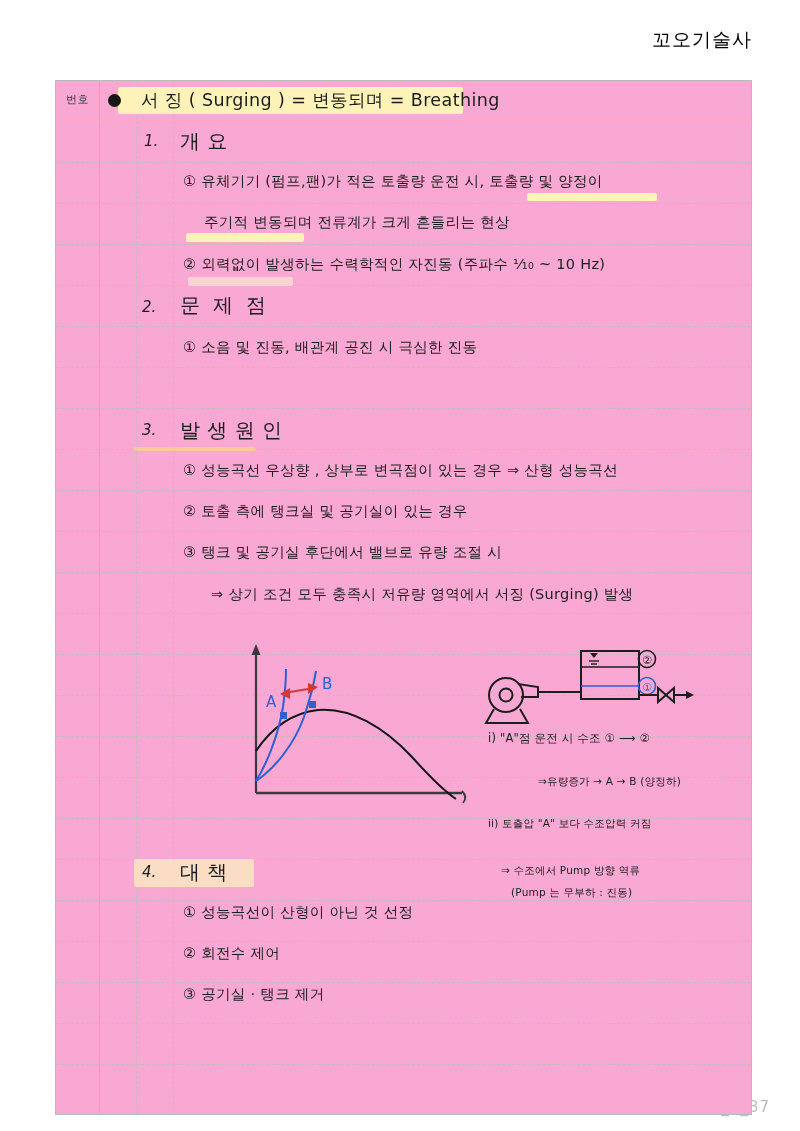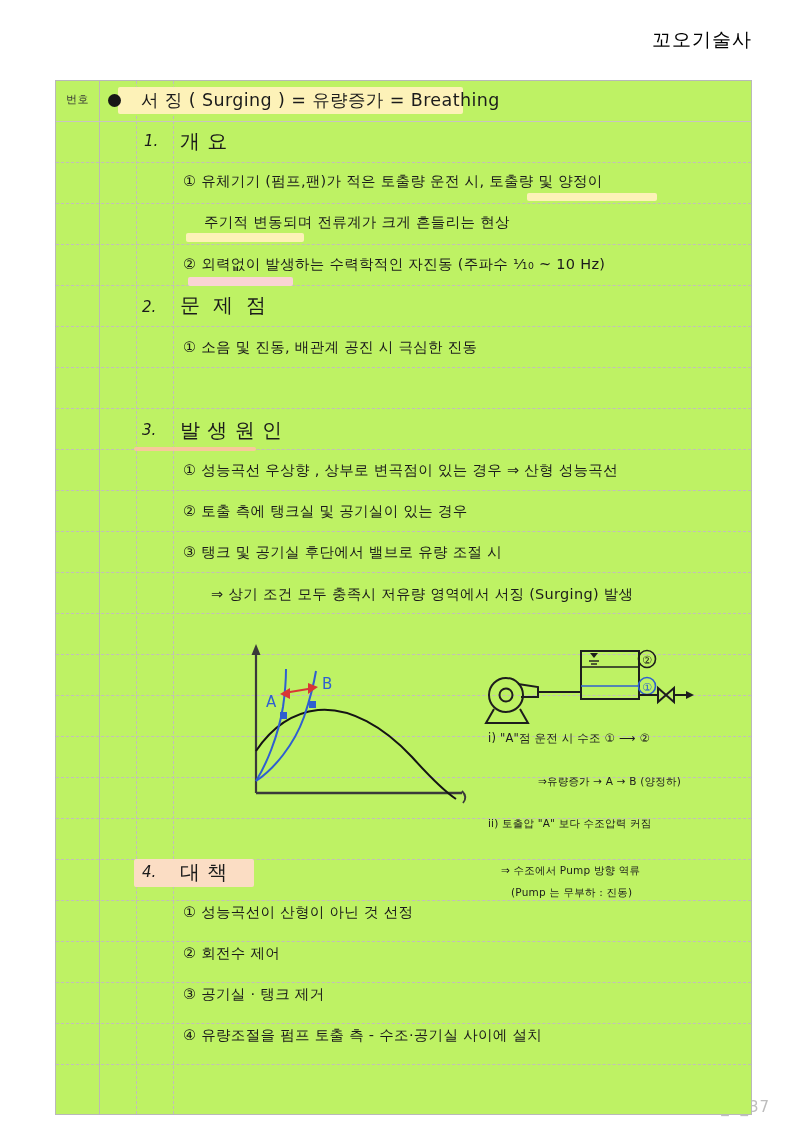--- a/index.html
+++ b/index.html
@@ -29,21 +29,21 @@
 
   
   #sheet {
     position: absolute;
     left: 55px;
     top: 80px;
     width: 697px;
     height: 1035px;
     border: 1px solid #b9b9b9;
     box-sizing: border-box;
-    background: #bef264;
+    background: #f9a8d4;
   }
 
   
   .hline {
     position: absolute;
     left: 0;
     width: 100%;
     height: 0;
     border-top: 1px dashed #c3bdbb;
   }
@@ -151,21 +151,21 @@
 
   <div class="hl hl-yellow" style="left:62px;  top:6px;   width:345px; height:27px;"></div>
   <div class="hl hl-yellow" style="left:471px; top:112px; width:130px; height:8px;"></div>
   <div class="hl hl-yellow" style="left:130px; top:152px; width:118px; height:9px;"></div>
   <div class="hl hl-pink" style="left:132px; top:196px; width:105px; height:9px;"></div>
   <div class="hl hl-peach" style="left:78px;  top:778px; width:120px; height:28px;"></div>
   <div class="ul-orange" style="left:78px;  top:366px; width:122px;"></div>
 
   <div class="cell hdr-no" style="left:10px; top:13px;">번호</div>
   <div class="bullet" style="left:52px; top:13px;"></div>
-  <div class="cell t-title" style="left:85px; top:11px;">서 징 ( Surging )   = 유량증가 = Breathing</div>
+  <div class="cell t-title" style="left:85px; top:11px;">서 징 ( Surging )   = 변동되며 = Breathing</div>
 
   <div class="cell t-num" style="left:88px;  top:53px;">1.</div>
   <div class="cell t-h2" style="left:124px; top:50px;">개 요</div>
 
   <div class="cell t-body" style="left:127px; top:93px;">
     <span>①</span>
     <span>유체기기 (펌프,팬)가   적은  토출량  운전 시,  토출량  및  양정이</span>
   </div>
   <div class="cell t-body" style="left:148px; top:134px;">
     <span>주기적  변동되며    전류계가  크게  흔들리는  현상</span>
@@ -271,18 +271,14 @@
     <span>성능곡선이   산형이   아닌 것 선정</span>
   </div>
   <div class="cell t-body" style="left:127px; top:865px;">
     <span>②</span>
     <span>회전수  제어</span>
   </div>
   <div class="cell t-body" style="left:127px; top:906px;">
     <span>③</span>
     <span>공기실 · 탱크 제거</span>
   </div>
-  <div class="cell t-body" style="left:127px; top:947px;">
-    <span>④</span>
-    <span>유량조절을   펌프  토출 측 - 수조·공기실  사이에  설치</span>
-  </div>
 
 </div>
 
 </body></html>

